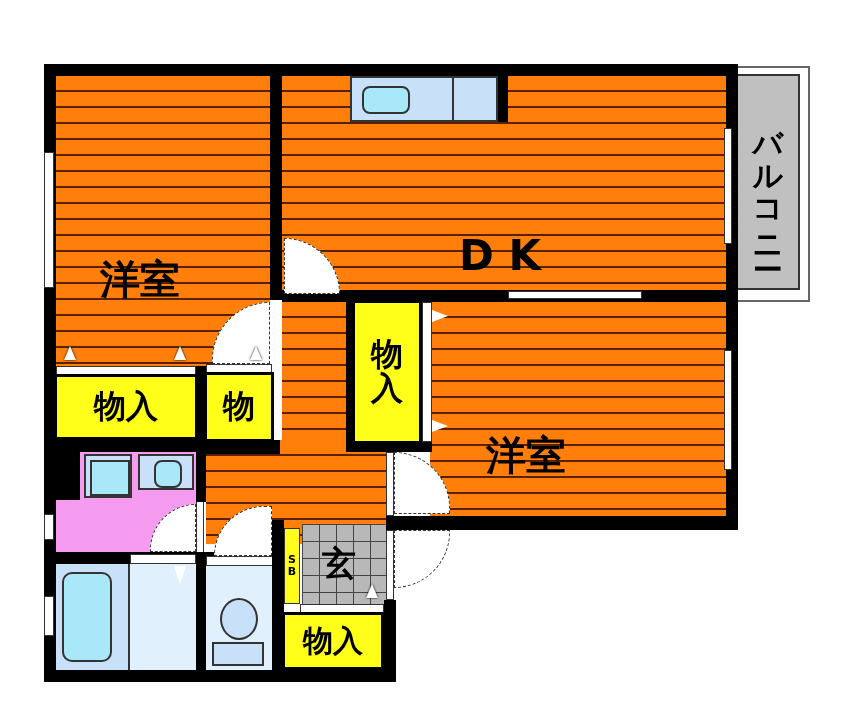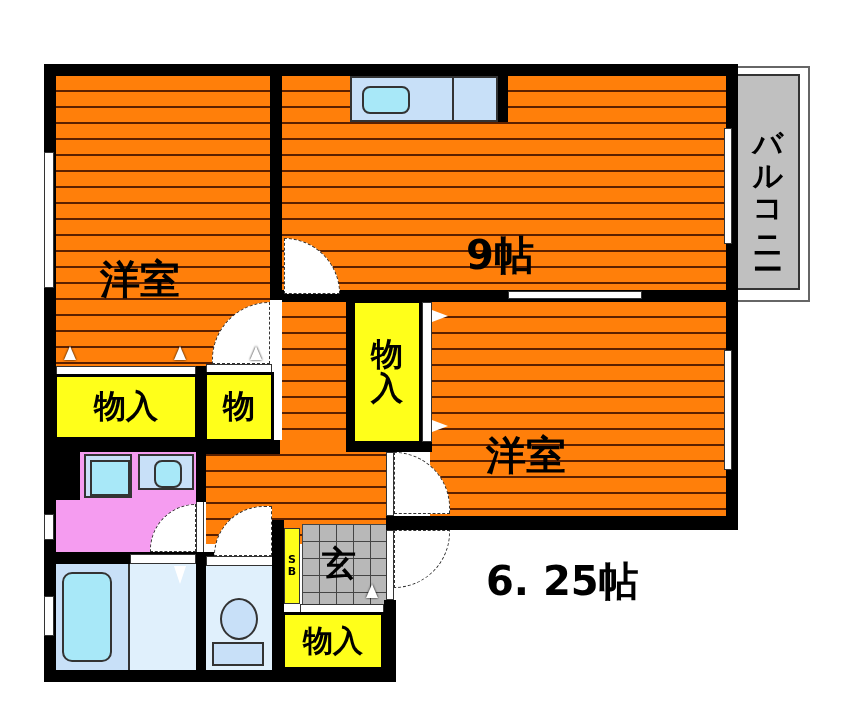--- a/index.html
+++ b/index.html
@@ -38,20 +38,21 @@
   <div class="abs wall" style="left:270px;top:64px;width:12px;height:236px;"></div>
 
   <div class="abs win" style="left:44px;top:152px;width:10px;height:136px;"></div>
 
   <div class="abs floor" style="left:282px;top:76px;width:444px;height:214px;"></div>
   <div class="abs" style="left:350px;top:76px;width:148px;height:46px;background:#c8e0f8;border:2px solid #333;"></div>
   <div class="abs" style="left:362px;top:86px;width:48px;height:28px;background:#a8e8f8;border:2px solid #333;border-radius:8px;"></div>
   <div class="abs" style="left:452px;top:76px;width:2px;height:46px;background:#333;"></div>
   <div class="abs wall" style="left:498px;top:76px;width:10px;height:46px;"></div>
   <div class="abs label" style="left:430px;top:146px;width:140px;font-size:42px;">
+    <div>D K</div>
     <div style="font-size:40px;">9帖</div>
   </div>
   <div class="abs win" style="left:724px;top:128px;width:8px;height:116px;"></div>
 
   <div class="abs wall" style="left:282px;top:290px;width:456px;height:12px;"></div>
   <div class="abs win" style="left:508px;top:291px;width:134px;height:8px;"></div>
 
   <div class="abs door-arc" style="left:284px;top:238px;width:56px;height:56px;border-radius:0 56px 0 0;"></div>
 
   <div class="abs floor" style="left:282px;top:302px;width:66px;height:150px;"></div>
@@ -77,21 +78,20 @@
   <div class="abs closet" style="left:352px;top:300px;width:70px;height:144px;font-size:32px;">
     <span class="label">物
 入</span>
   </div>
   <div class="abs" style="left:422px;top:302px;width:10px;height:140px;background:#fff;border:1px solid #333;"></div>
   <div class="abs" style="left:432px;top:310px;width:0;height:0;border-top:6px solid transparent;border-bottom:6px solid transparent;border-left:16px solid #fff;"></div>
   <div class="abs" style="left:432px;top:420px;width:0;height:0;border-top:6px solid transparent;border-bottom:6px solid transparent;border-left:16px solid #fff;"></div>
   <div class="abs wall" style="left:346px;top:442px;width:86px;height:10px;"></div>
   <div class="abs label" style="left:486px;top:350px;font-size:40px;text-align:left;">
     <div>洋室</div>
-    <div>6. 25帖</div>
   </div>
   <div class="abs win" style="left:724px;top:350px;width:8px;height:120px;"></div>
   <div class="abs wall" style="left:386px;top:516px;width:352px;height:14px;"></div>
 
   <div class="abs" style="left:386px;top:452px;width:8px;height:64px;background:#fff;border:1px solid #333;"></div>
   <div class="abs door-arc" style="left:394px;top:452px;width:56px;height:62px;border-radius:0 56px 0 0;"></div>
 
   <div class="abs wall" style="left:56px;top:452px;width:24px;height:50px;"></div>
   <div class="abs" style="left:56px;top:452px;width:140px;height:100px;background:#f59cf0;"></div>
   <div class="abs wall" style="left:56px;top:452px;width:24px;height:48px;"></div>

